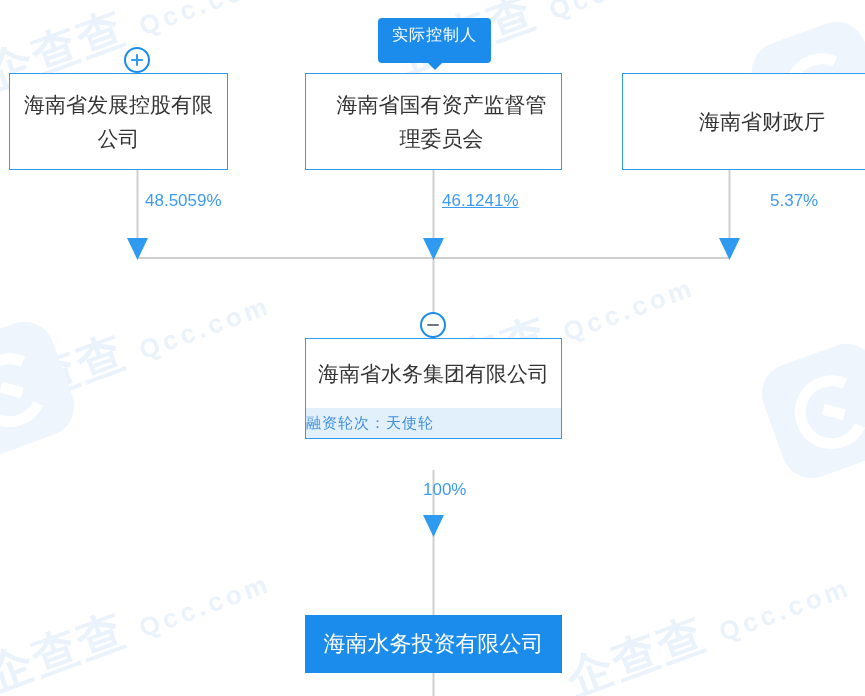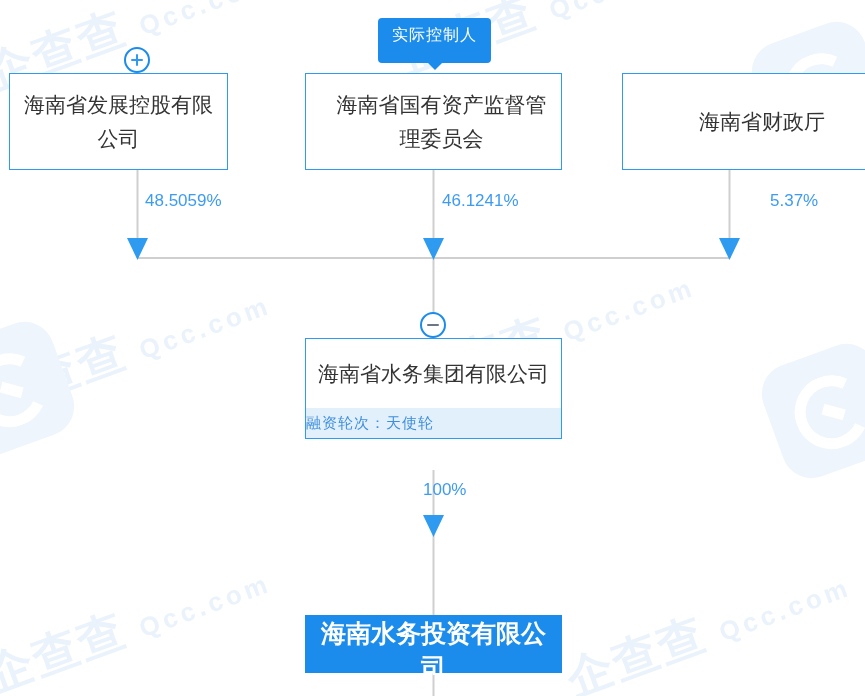--- a/index.html
+++ b/index.html
@@ -107,22 +107,22 @@
     height: 30px;
     text-align: left;
     letter-spacing: 1px;
   }
   .node-primary {
     background: #1b8ceb;
     border-color: #1b8ceb;
   }
   .node-primary .node-title {
     color: #ffffff;
-    font-size: 25px;
-    font-weight: 700;
+    font-size: 22px;
+    font-weight: 400;
   }
 
   
   .toggle {
     position: absolute;
     z-index: 3;
     width: 26px;
     height: 26px;
     border-radius: 50%;
     background: #ffffff;
@@ -252,21 +252,21 @@
   </div>
   <div class="toggle plus" style="left:124px; top:47px;">
     <span class="bar-h"></span>
     <span class="bar-v"></span>
   </div>
   <div class="edge-label" style="left:145px; top:191px;">48.5059%</div>
 
   <div class="node" style="left:305px; top:73px; width:257px; height:97px;padding-left:16px;">
     <div class="node-title">海南省国有资产监督管理委员会</div>
   </div>
-  <div class="edge-label" style="left:442px; top:191px;">46.1241%</div>
+  <div class="edge-label" style="left:442px; top:191px;text-decoration:underline;">46.1241%</div>
 
   <div class="node" style="left:622px; top:73px; width:280px; height:97px;align-items:center;">
     <div class="node-title">海南省财政厅</div>
   </div>
   <div class="edge-label" style="left:770px; top:191px;">5.37%</div>
 
   <div class="node" style="left:305px; top:338px; width:257px; height:101px;">
     <div class="node-title">海南省水务集团有限公司</div>
     <div class="node-sub">融资轮次：天使轮</div>
   </div>

